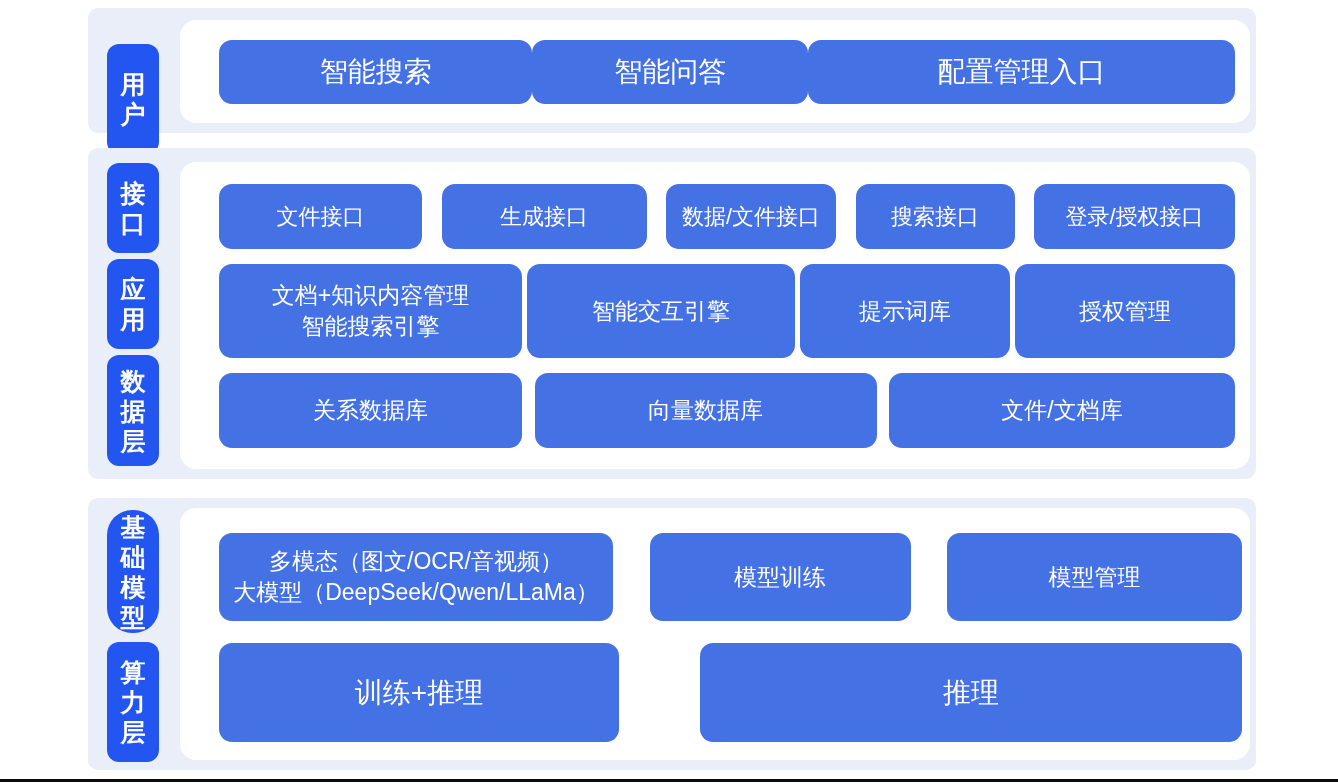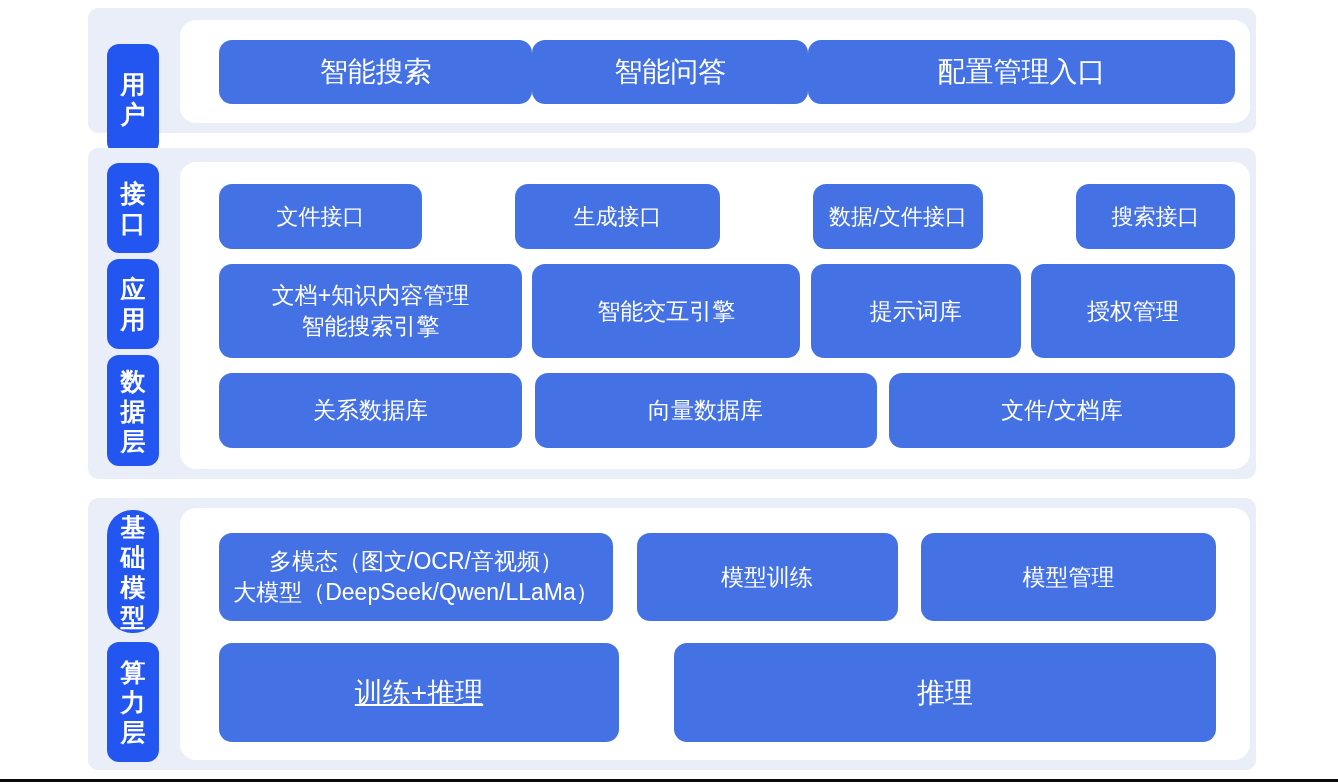--- a/index.html
+++ b/index.html
@@ -24,21 +24,21 @@
   .v-label span{display:block;width:27px;margin:0 auto;word-break:break-all;}
 
   .container{
     position:absolute;left:92px;right:6px;
     background:var(--container_bg,#ffffff);border-radius:16px;
     display:flex;flex-direction:column;justify-content:space-between;
     box-sizing:border-box;
   }
   .container-1{top:12px;bottom:10px;padding:0 15px 0 39px;flex-direction:row;align-items:center;}
   .container-2{top:14px;bottom:10px;padding:22px 15px 21px 39px;}
-  .container-3{top:10px;bottom:10px;padding:25px 34px 18px 39px;}
+  .container-3{top:10px;bottom:10px;padding:25px 8px 18px 39px;}
 
   .row{display:flex;justify-content:space-between;align-items:stretch;}
   .container-1{justify-content:space-between;}
 
   .btn{
     background:var(--button_blue,#4471e4);border-radius:13px;
     color:var(--text_white,#fff);
     display:flex;align-items:center;justify-content:center;text-align:center;
     font-size:23px;line-height:31px;white-space:pre-line;
     box-sizing:border-box;
@@ -77,27 +77,28 @@
     </div>
     <div class="v-label" style="top:207px;height:111px;">
       <span>数据层</span>
     </div>
     <div class="container container-2">
       <div class="row">
         <div class="btn h65 fs22" style="width:203px;">文件接口</div>
         <div class="btn h65 fs22" style="width:205px;">生成接口</div>
         <div class="btn h65 fs22" style="width:170px;">数据/文件接口</div>
         <div class="btn h65 fs22" style="width:159px;">搜索接口</div>
+        <div class="btn h65 fs22" style="width:201px;">登录/授权接口</div>
       </div>
       <div class="row">
         <div class="btn h94" style="width:303px;">文档+知识内容管理
 智能搜索引擎</div>
         <div class="btn h94" style="width:268px;">智能交互引擎</div>
         <div class="btn h94" style="width:210px;">提示词库</div>
-        <div class="btn h94" style="width:204px;">授权管理</div>
+        <div class="btn h94" style="width:220px;">授权管理</div>
       </div>
       <div class="row">
         <div class="btn h75" style="width:303px;">关系数据库</div>
         <div class="btn h75" style="width:342px;">向量数据库</div>
         <div class="btn h75" style="width:346px;">文件/文档库</div>
       </div>
     </div>
   </div>
 
   <div class="band band-3">
@@ -108,20 +109,20 @@
       <span>算力层</span>
     </div>
     <div class="container container-3">
       <div class="row">
         <div class="btn h88" style="width:394px;">多模态（图文/OCR/音视频）
 大模型（DeepSeek/Qwen/LLaMa）</div>
         <div class="btn h88" style="width:261px;">模型训练</div>
         <div class="btn h88" style="width:295px;">模型管理</div>
       </div>
       <div class="row">
-        <div class="btn h99 fs24" style="width:400px;text-decoration:underline;">训练+推理</div>
+        <div class="btn h99 fs24" style="width:400px;">训练+推理</div>
         <div class="btn h99 fs24" style="width:542px;margin-left:44px;">推理</div>
       </div>
     </div>
   </div>
 
   <div class="bottom-line"></div>
 </div>
 
 </body></html>

